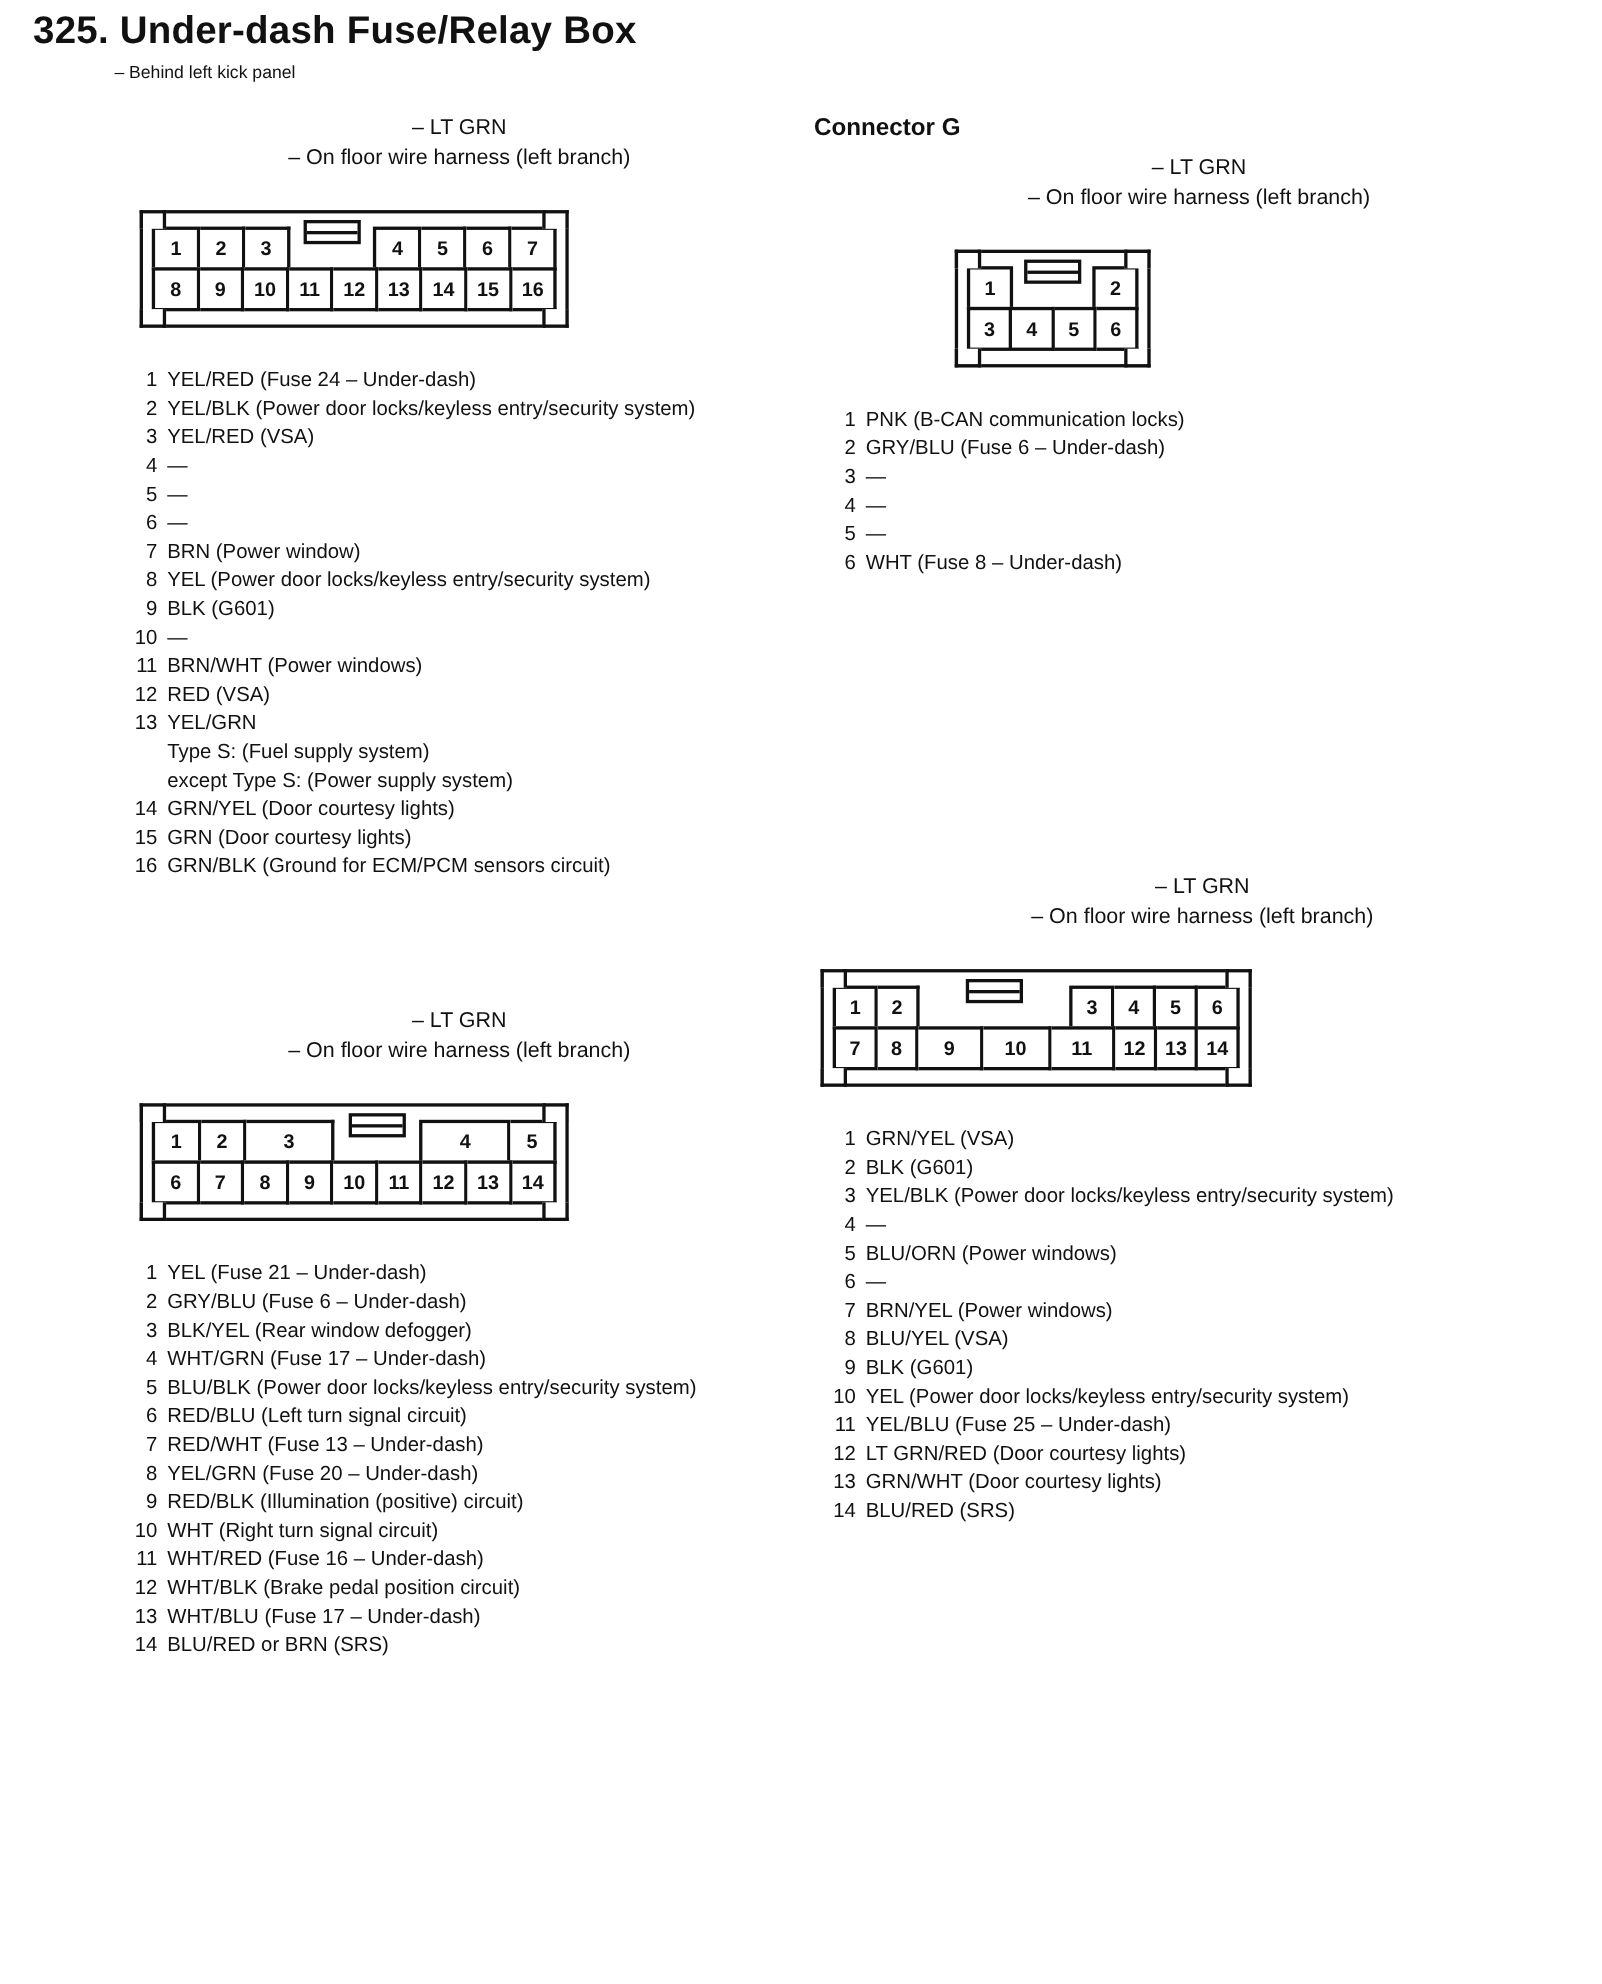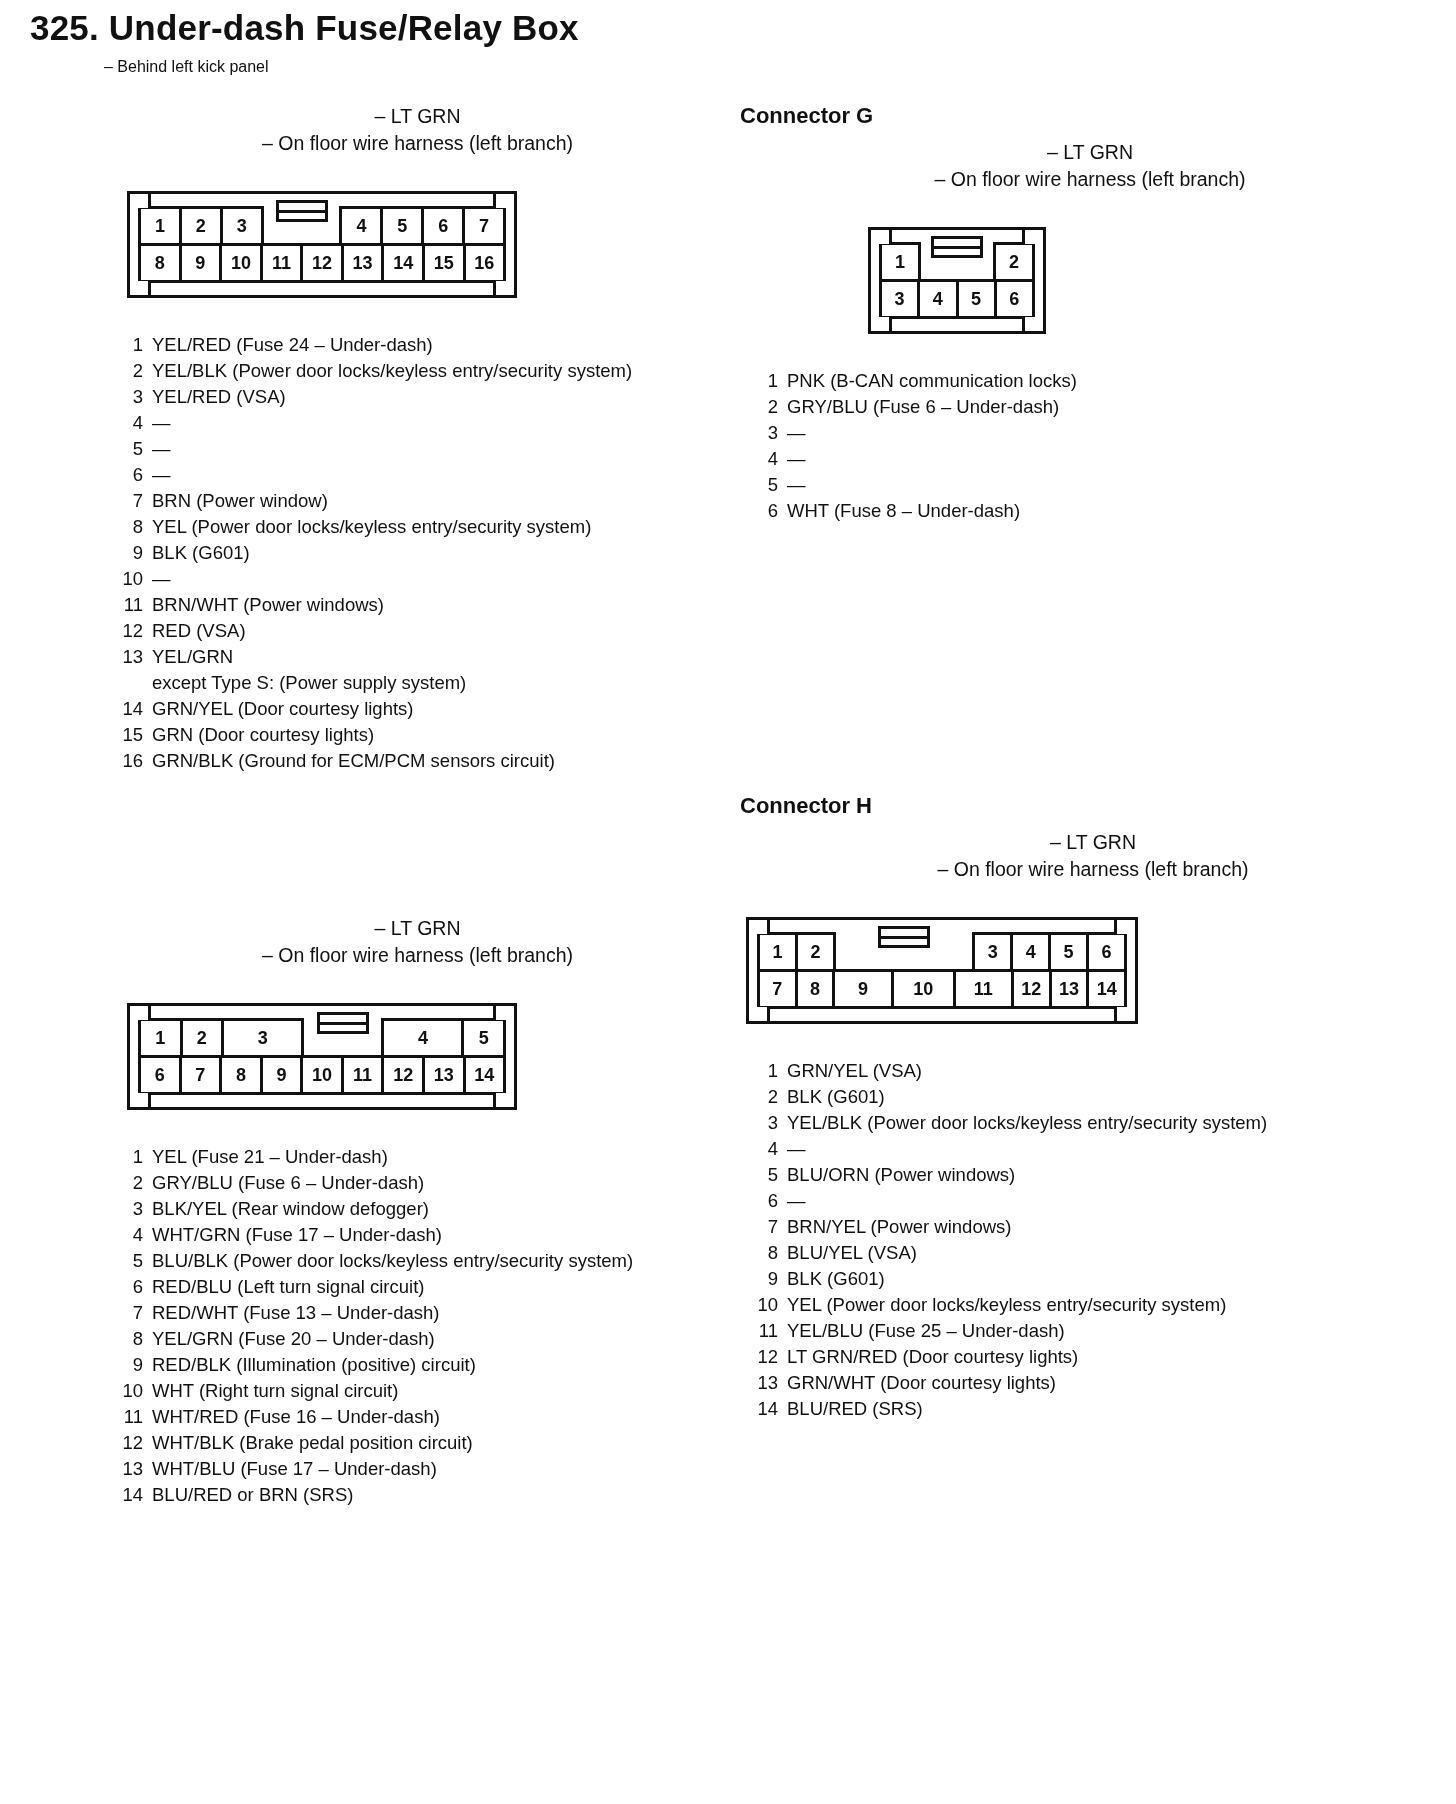--- a/index.html
+++ b/index.html
@@ -147,20 +147,24 @@
       <div class="pin-item">
         <span class="pin-num">12</span>
         <span class="pin-text">RED (VSA)</span>
       </div>
       <div class="pin-item">
         <span class="pin-num">13</span>
         <span class="pin-text">YEL/GRN</span>
       </div>
       <div class="pin-item">
         <span class="pin-num"></span>
+        <span class="pin-text">Type S: (Fuel supply system)</span>
+      </div>
+      <div class="pin-item">
+        <span class="pin-num"></span>
         <span class="pin-text">except Type S: (Power supply system)</span>
       </div>
       <div class="pin-item">
         <span class="pin-num">14</span>
         <span class="pin-text">GRN/YEL (Door courtesy lights)</span>
       </div>
       <div class="pin-item">
         <span class="pin-num">15</span>
         <span class="pin-text">GRN (Door courtesy lights)</span>
       </div>
@@ -314,21 +318,20 @@
         <span class="pin-text">WHT/BLU (Fuse 17 – Under-dash)</span>
       </div>
       <div class="pin-item">
         <span class="pin-num">14</span>
         <span class="pin-text">BLU/RED or BRN (SRS)</span>
       </div>
     </div>
 </section>
 
 <section class="conn sec-h">
-  <h2>Connector H</h2>
   <div class="bullet">– LT GRN</div>
   <div class="bullet">– On floor wire harness (left branch)</div>
   <div class="conn-diagram">
     <div class="conn-frame">
         <div class="pin-row">
           <div class="pin-cell" style="flex: 1 1 0px;">1</div>
           <div class="pin-cell" style="flex: 1 1 0px;">2</div>
           <div class="gap-cell" style="flex: 3.9 1 0px;">
             <div class="key-tab">
               <div class="key-line"></div>

